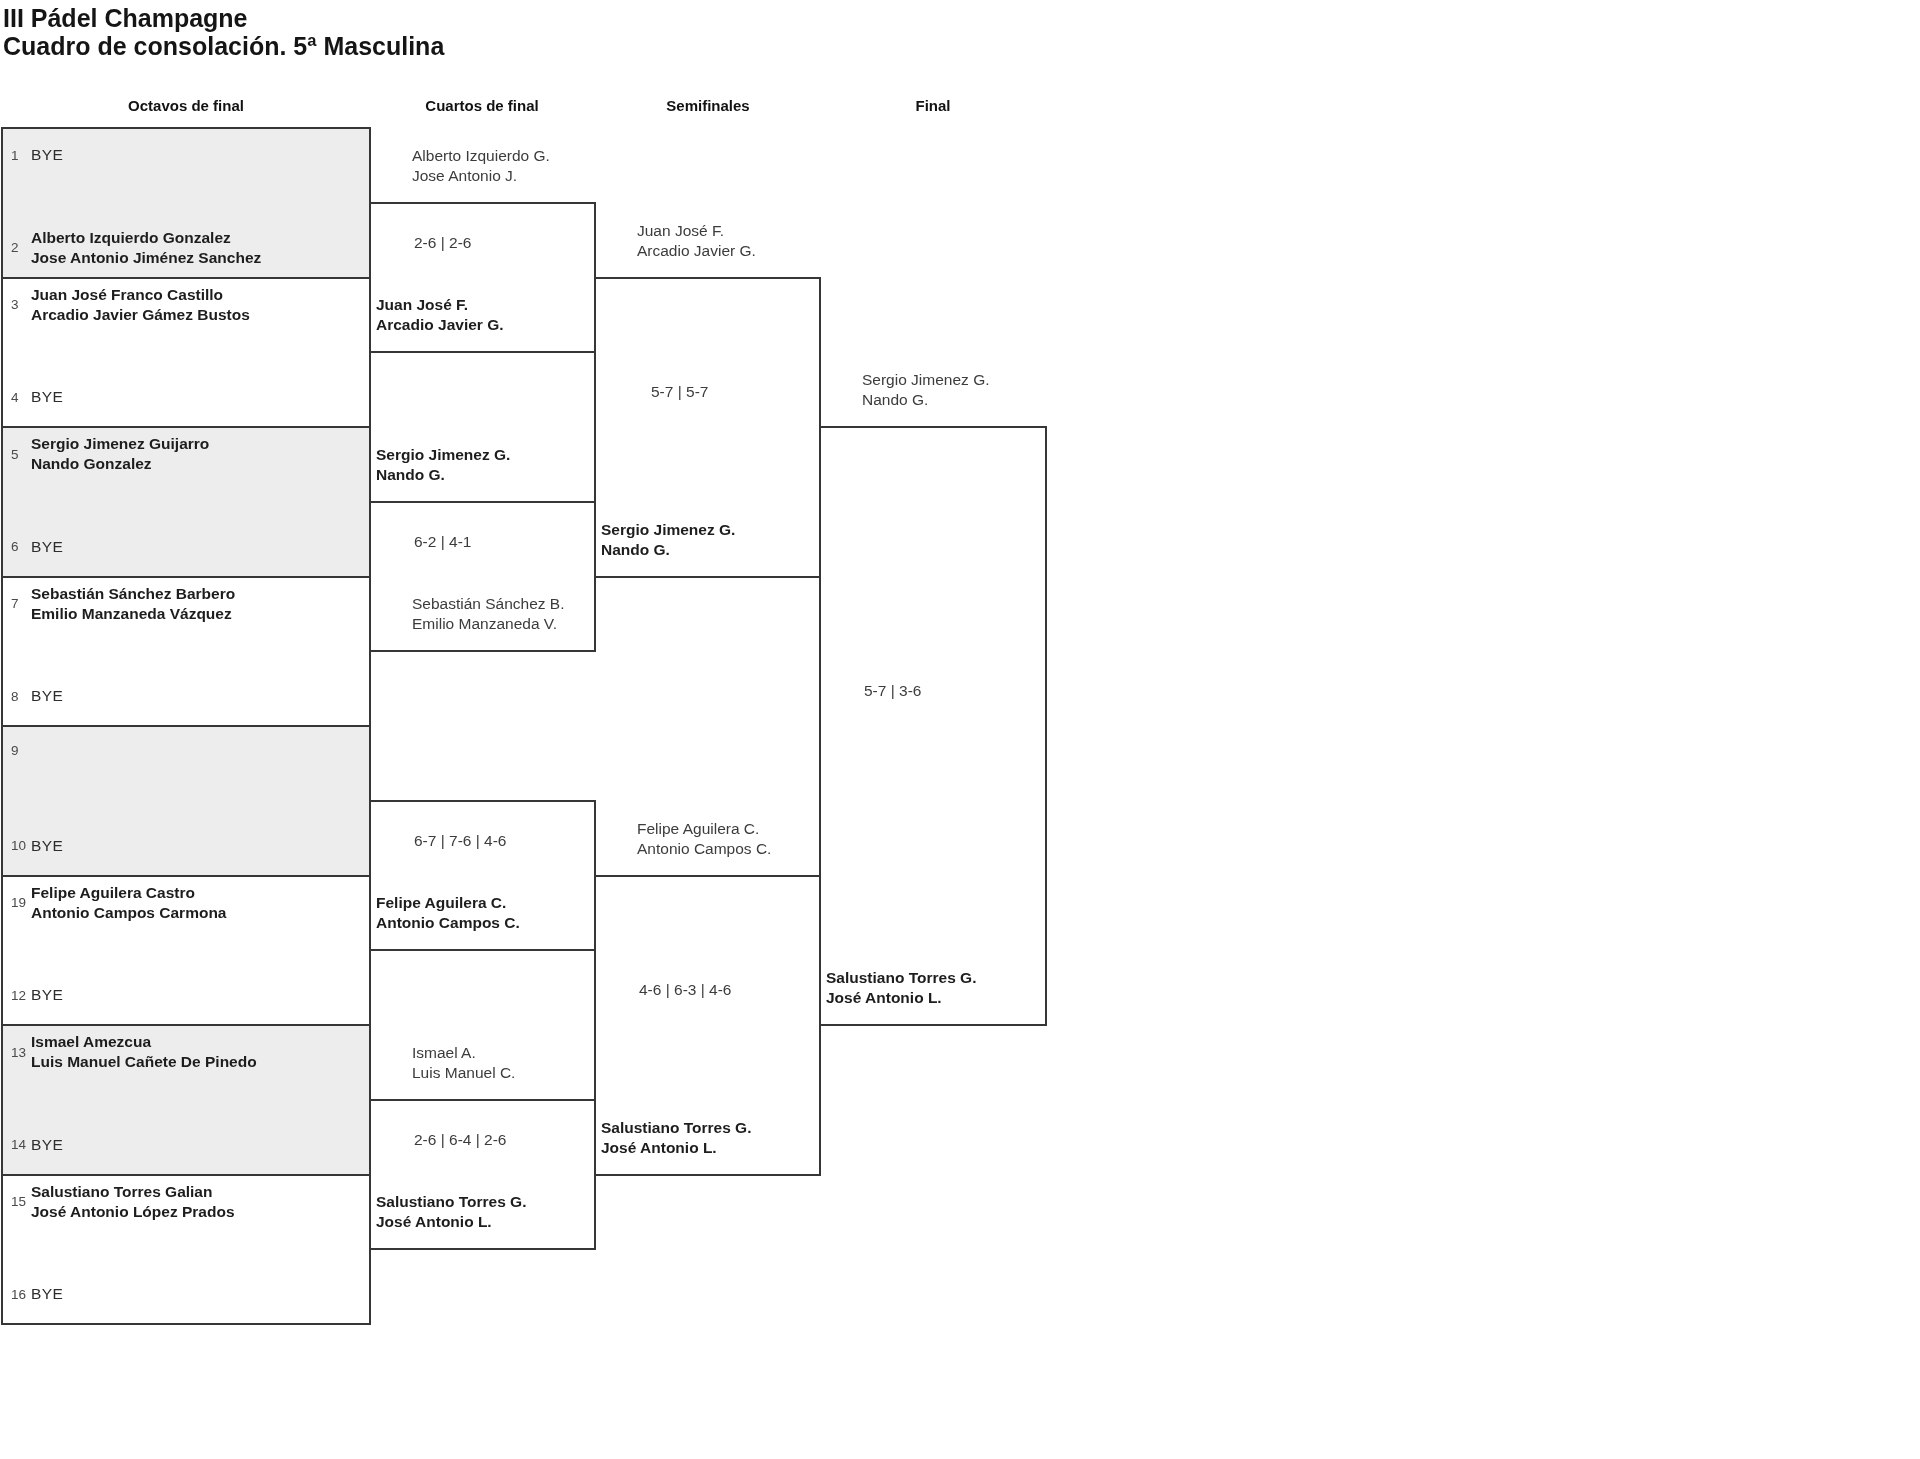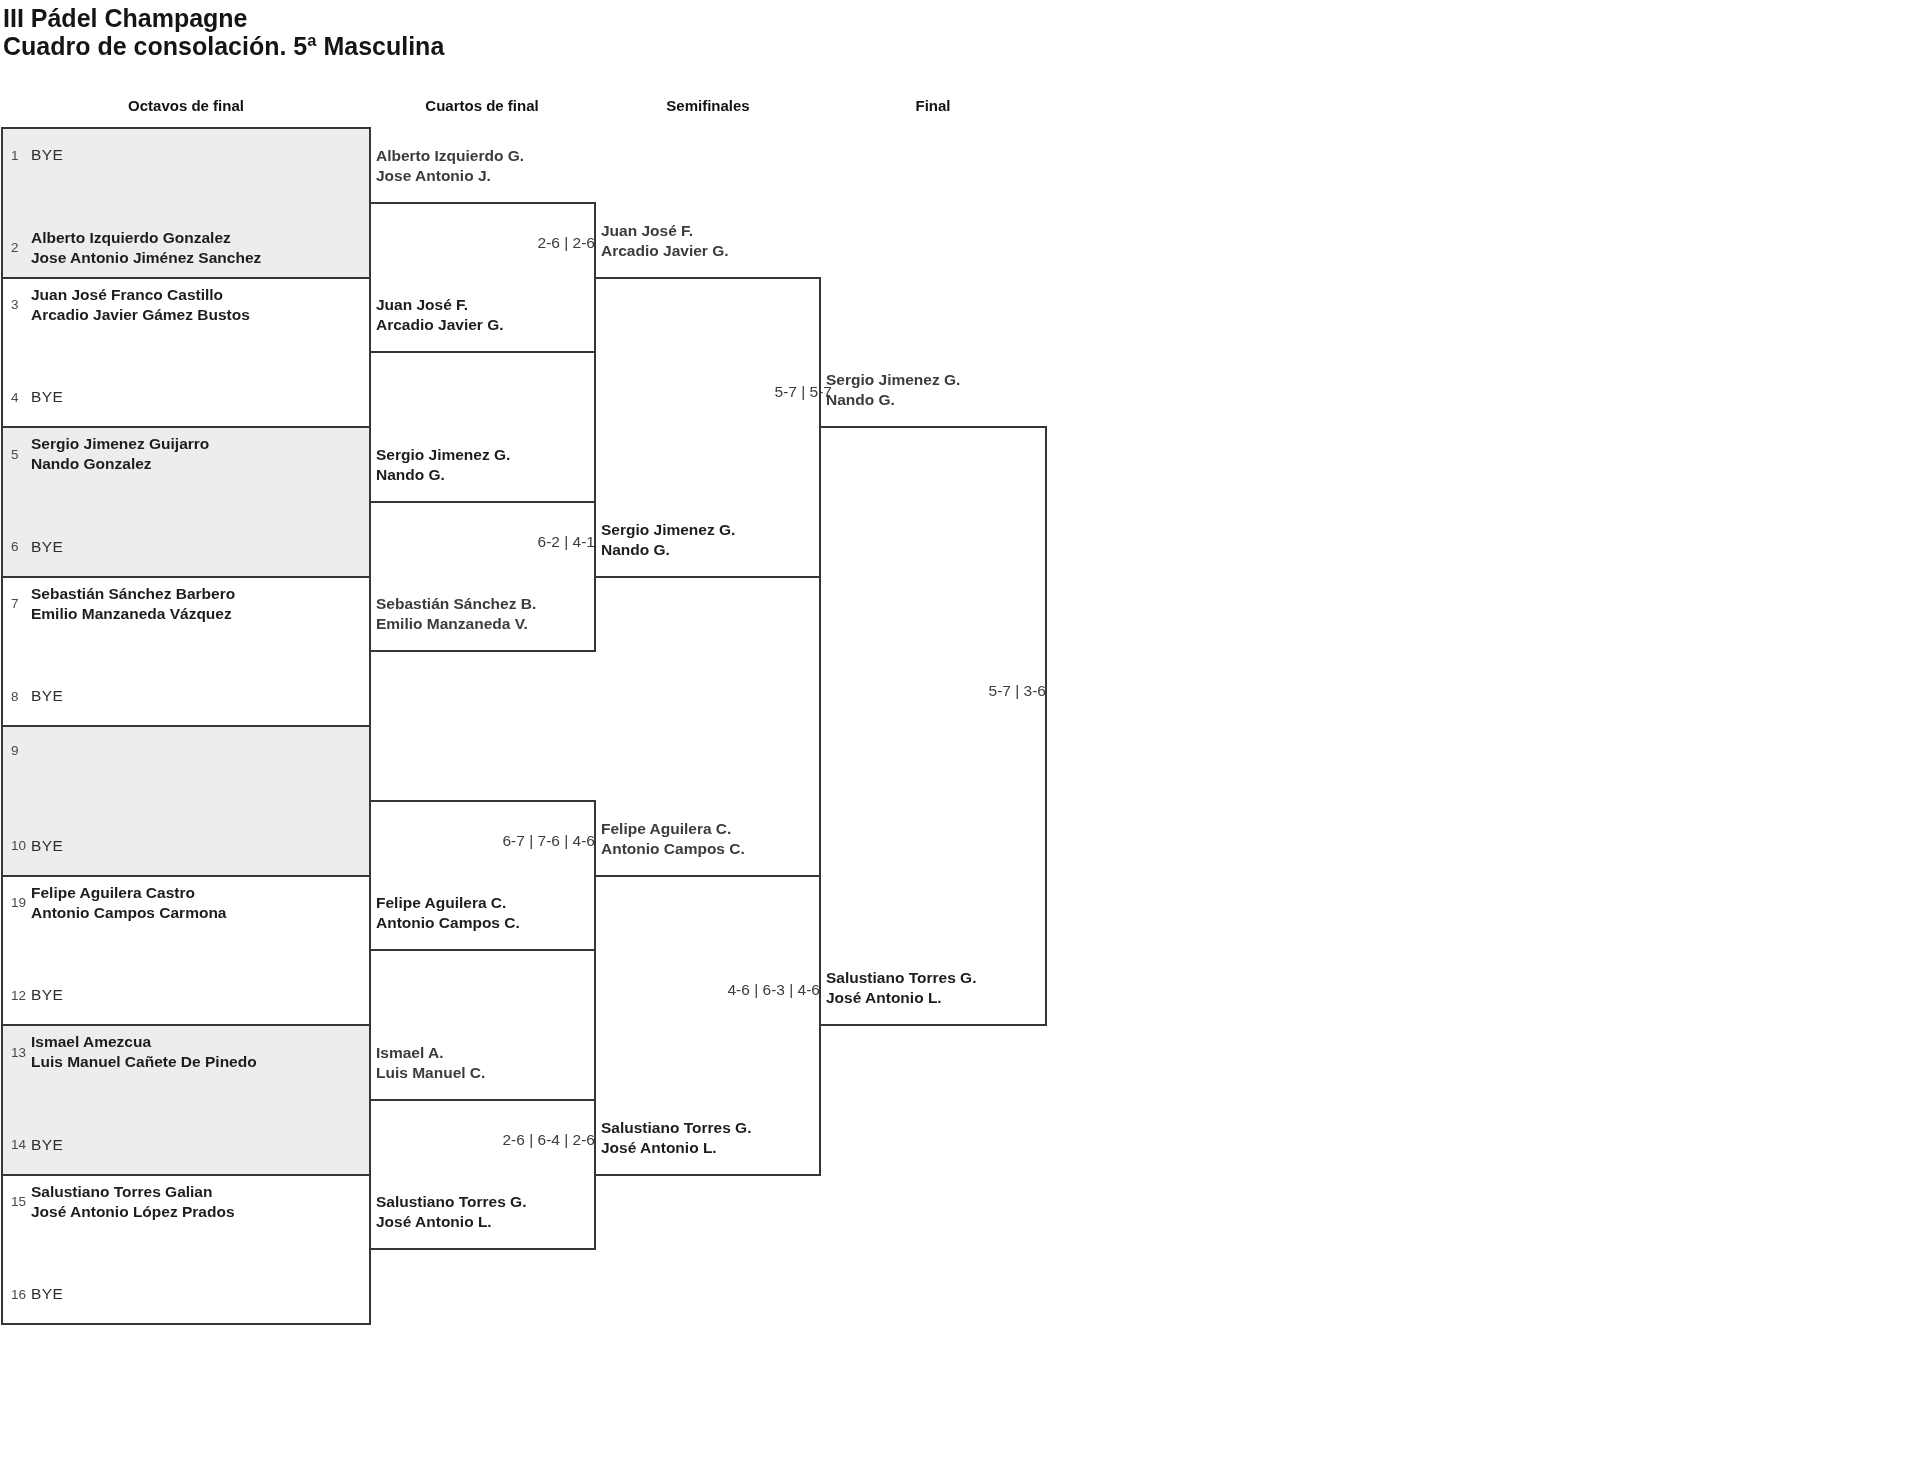--- a/index.html
+++ b/index.html
@@ -15,22 +15,22 @@
   .r1box{position:absolute;box-sizing:border-box;border:2px solid #363636;background:#ffffff;}
   .r1box.shaded{background:#ededed;}
   .matchbox{position:absolute;box-sizing:border-box;border:2px solid #363636;background:transparent;}
   .slot{position:absolute;display:flex;align-items:center;}
   .seed{width:20px;padding-left:7px;font-size:13.5px;color:#4a4a4a;font-weight:400;flex:0 0 auto;}
   .names{font-size:15.5px;line-height:20px;font-weight:700;color:#1d1d1d;white-space:nowrap;}
   .names.normal{font-weight:400;color:#343434;}
   .bye{font-size:15.5px;line-height:20px;font-weight:400;color:#2d2d2d;letter-spacing:0.4px;}
   .team-label{position:absolute;font-size:15.5px;line-height:20px;white-space:nowrap;}
   .team-label.winner{font-weight:700;color:#1d1d1d;}
-  .team-label.loser{font-weight:700;color:#3c3c3c;}
-  .score{position:absolute;text-align:right;font-size:15.5px;line-height:20px;color:#3c3c3c;font-weight:400;}
+  .team-label.loser{font-weight:400;color:#3c3c3c;margin-left:36px;}
+  .score{position:absolute;text-align:left;font-size:15.5px;line-height:20px;color:#3c3c3c;font-weight:400;padding-left:44px;}
 </style>
 </head>
 <body>
 
 <div id="page">
 
   <div class="title">III Pádel Champagne</div>
   <div class="subtitle">Cuadro de consolación. 5ª Masculina</div>
 
 

